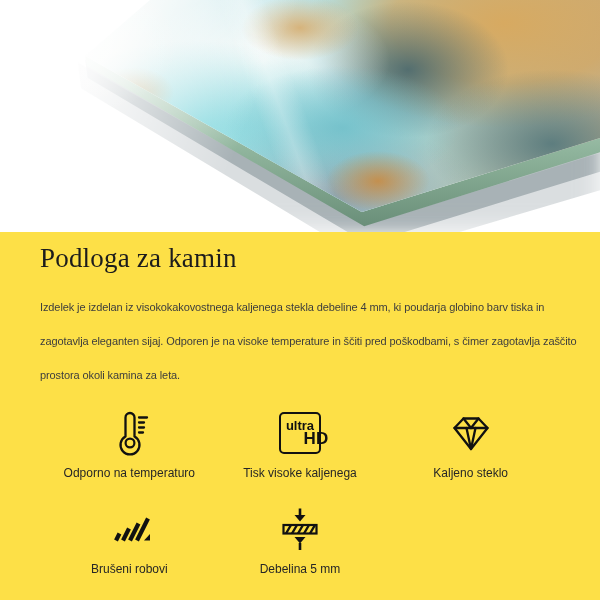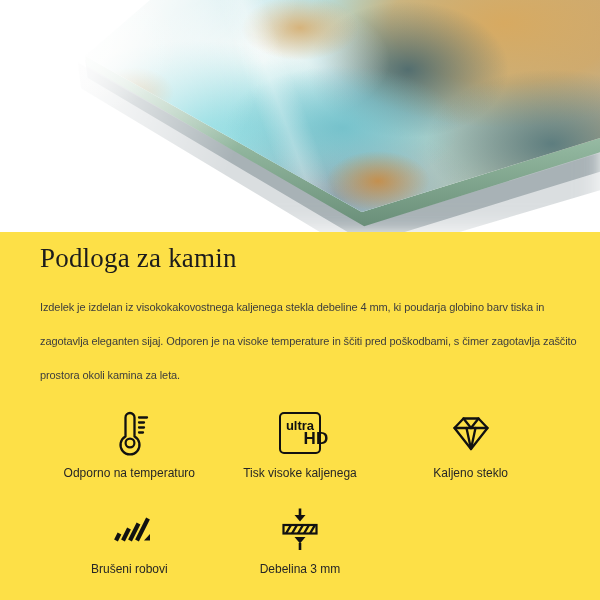--- a/index.html
+++ b/index.html
@@ -218,18 +218,18 @@
         <div class="icon">
           <svg class="glyph" width="48" height="48" viewBox="0 0 48 48">
             <path class="s" d="M24 3.5 V 10.5" style="stroke-width:2.6"></path>
             <path class="f" d="M18.5 10 H 29.5 L 24 16.5 Z"></path>
             <rect class="s" x="7.5" y="20" width="33" height="8.5"></rect>
             <path class="s" d="M10 28.5 L15 20 M16 28.5 L21 20 M22 28.5 L27 20 M28 28.5 L33 20 M34 28.5 L39 20" style="stroke-width:2.4"></path>
             <path class="f" d="M18.5 38.5 H 29.5 L 24 32 Z" transform="rotate(180 24 35.25)"></path>
             <path class="s" d="M24 45 V 38" style="stroke-width:2.6"></path>
           </svg>
         </div>
-        <div class="label">Debelina 3 mm</div>
+        <div class="label">Debelina 5 mm</div>
       </div>
 
     </div>
   </main>
 </div>
 
 </body></html>

